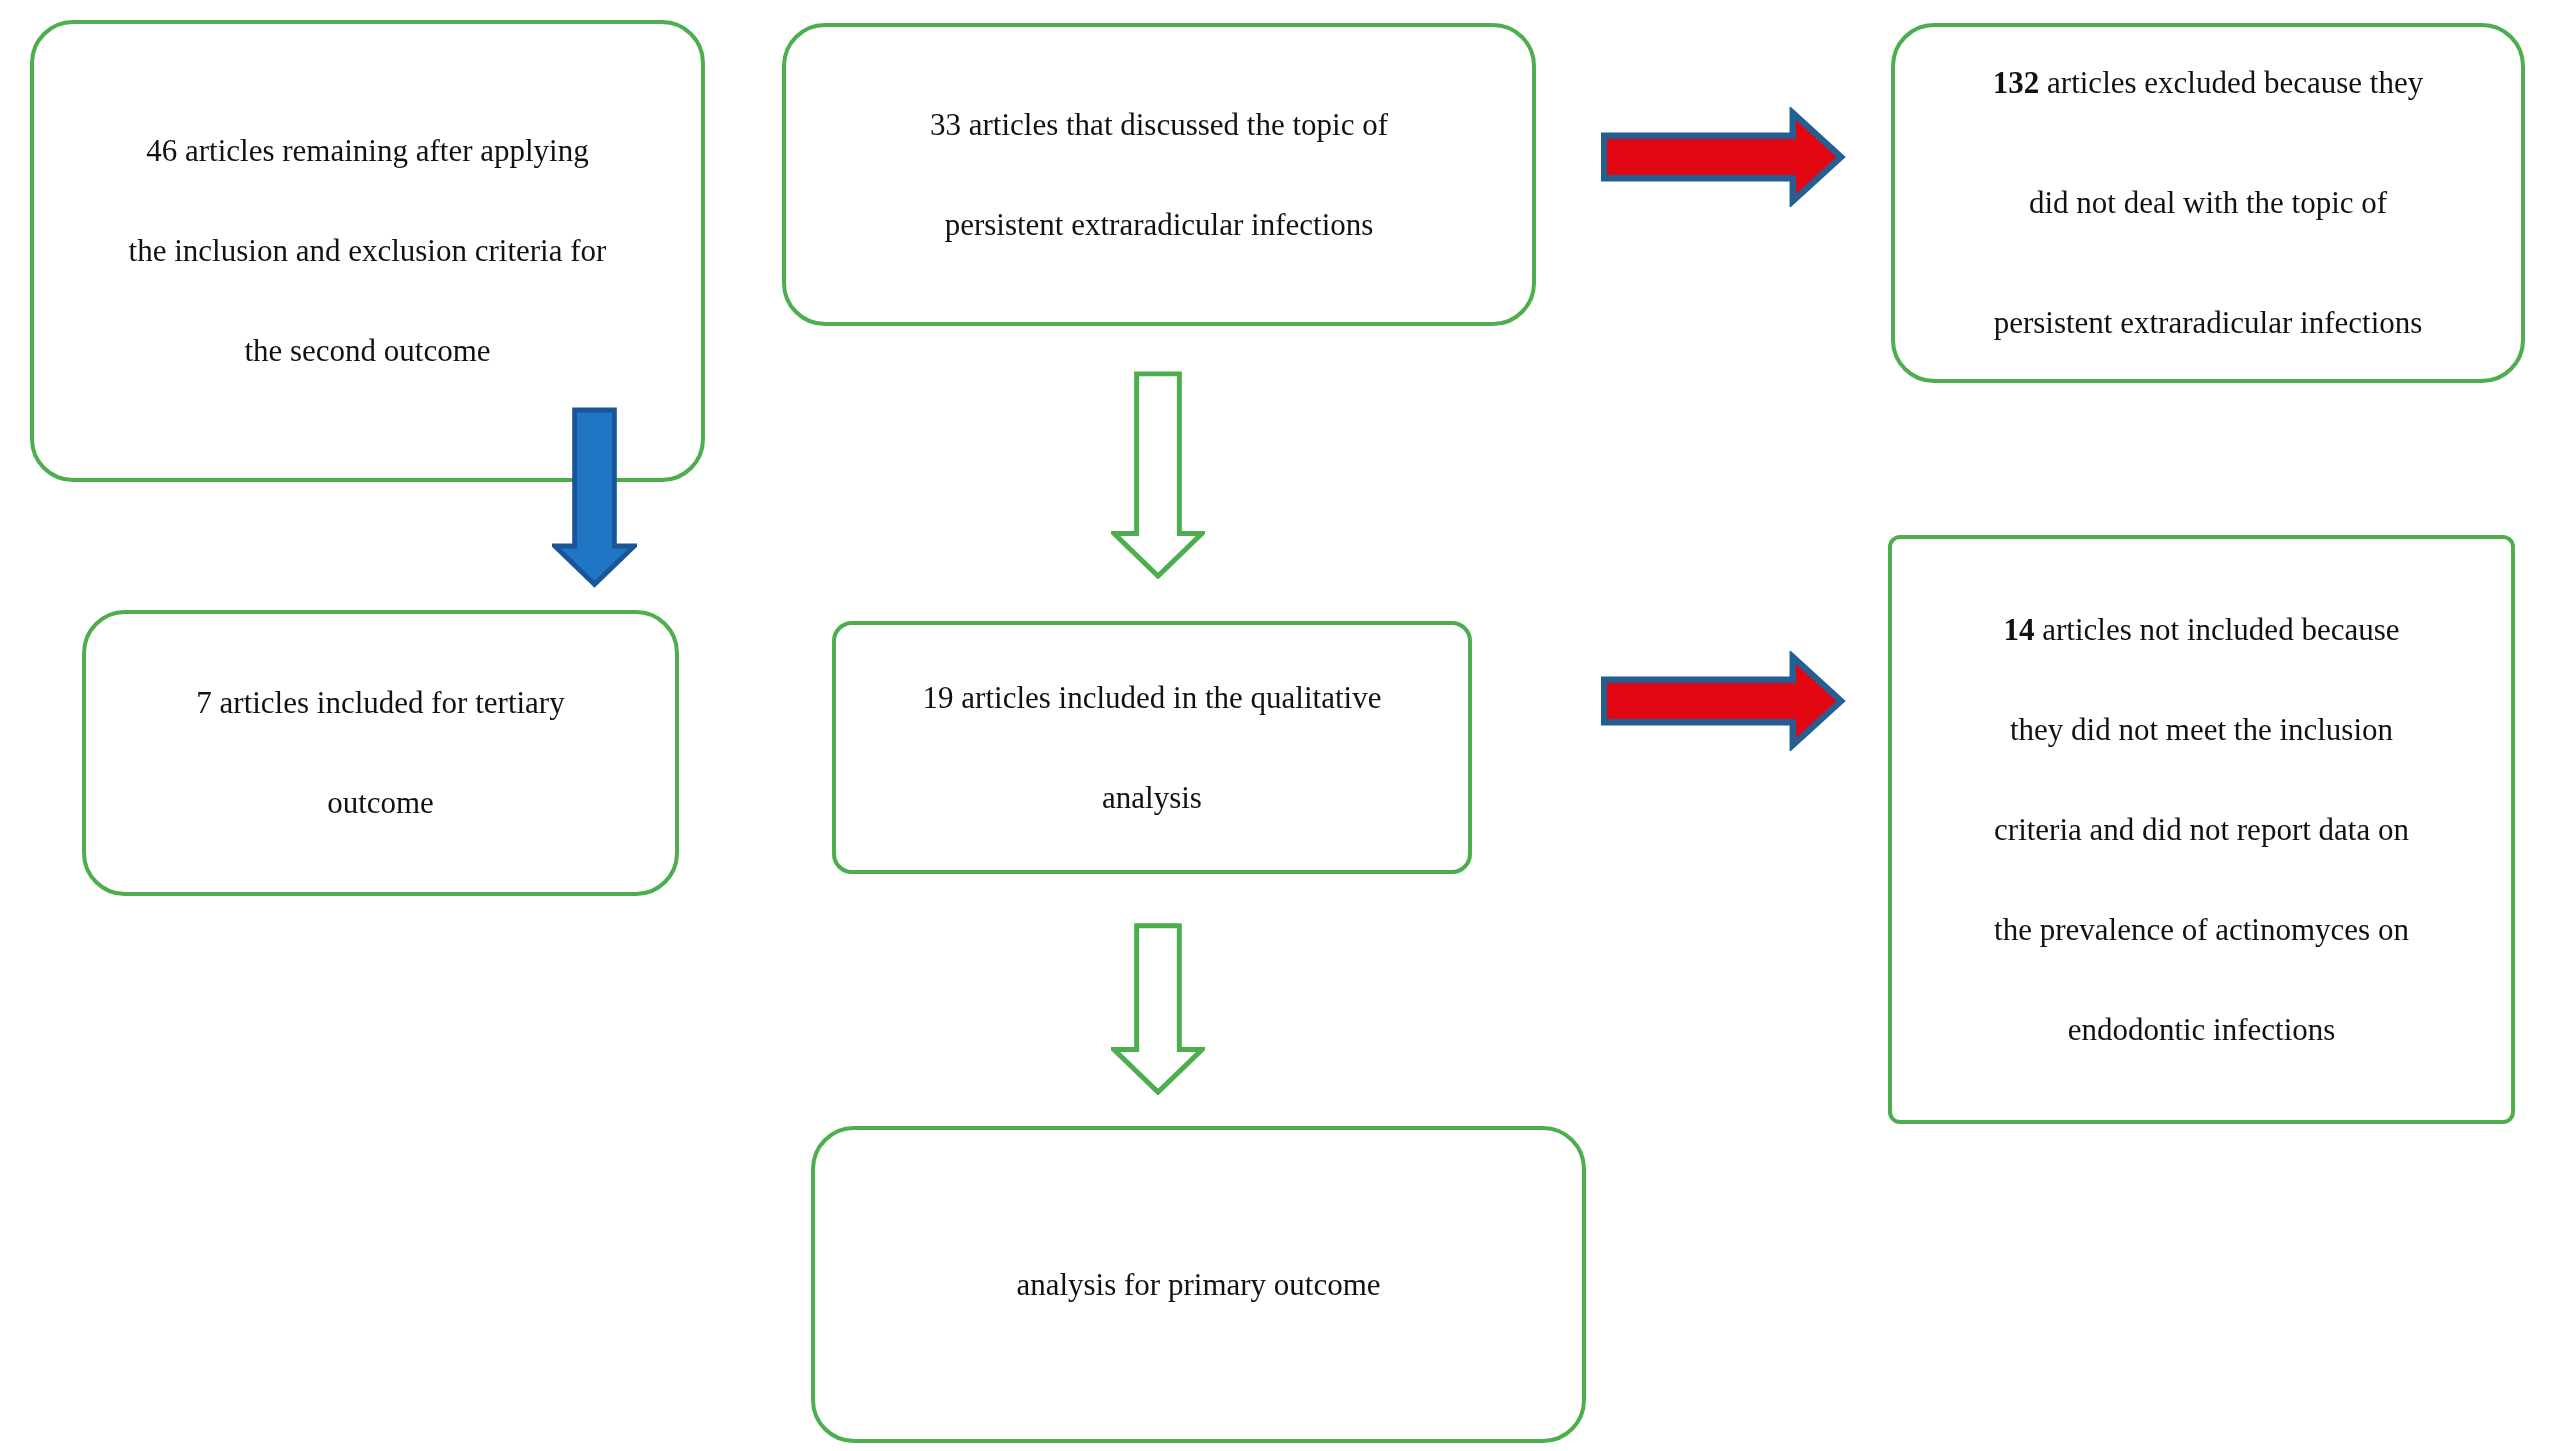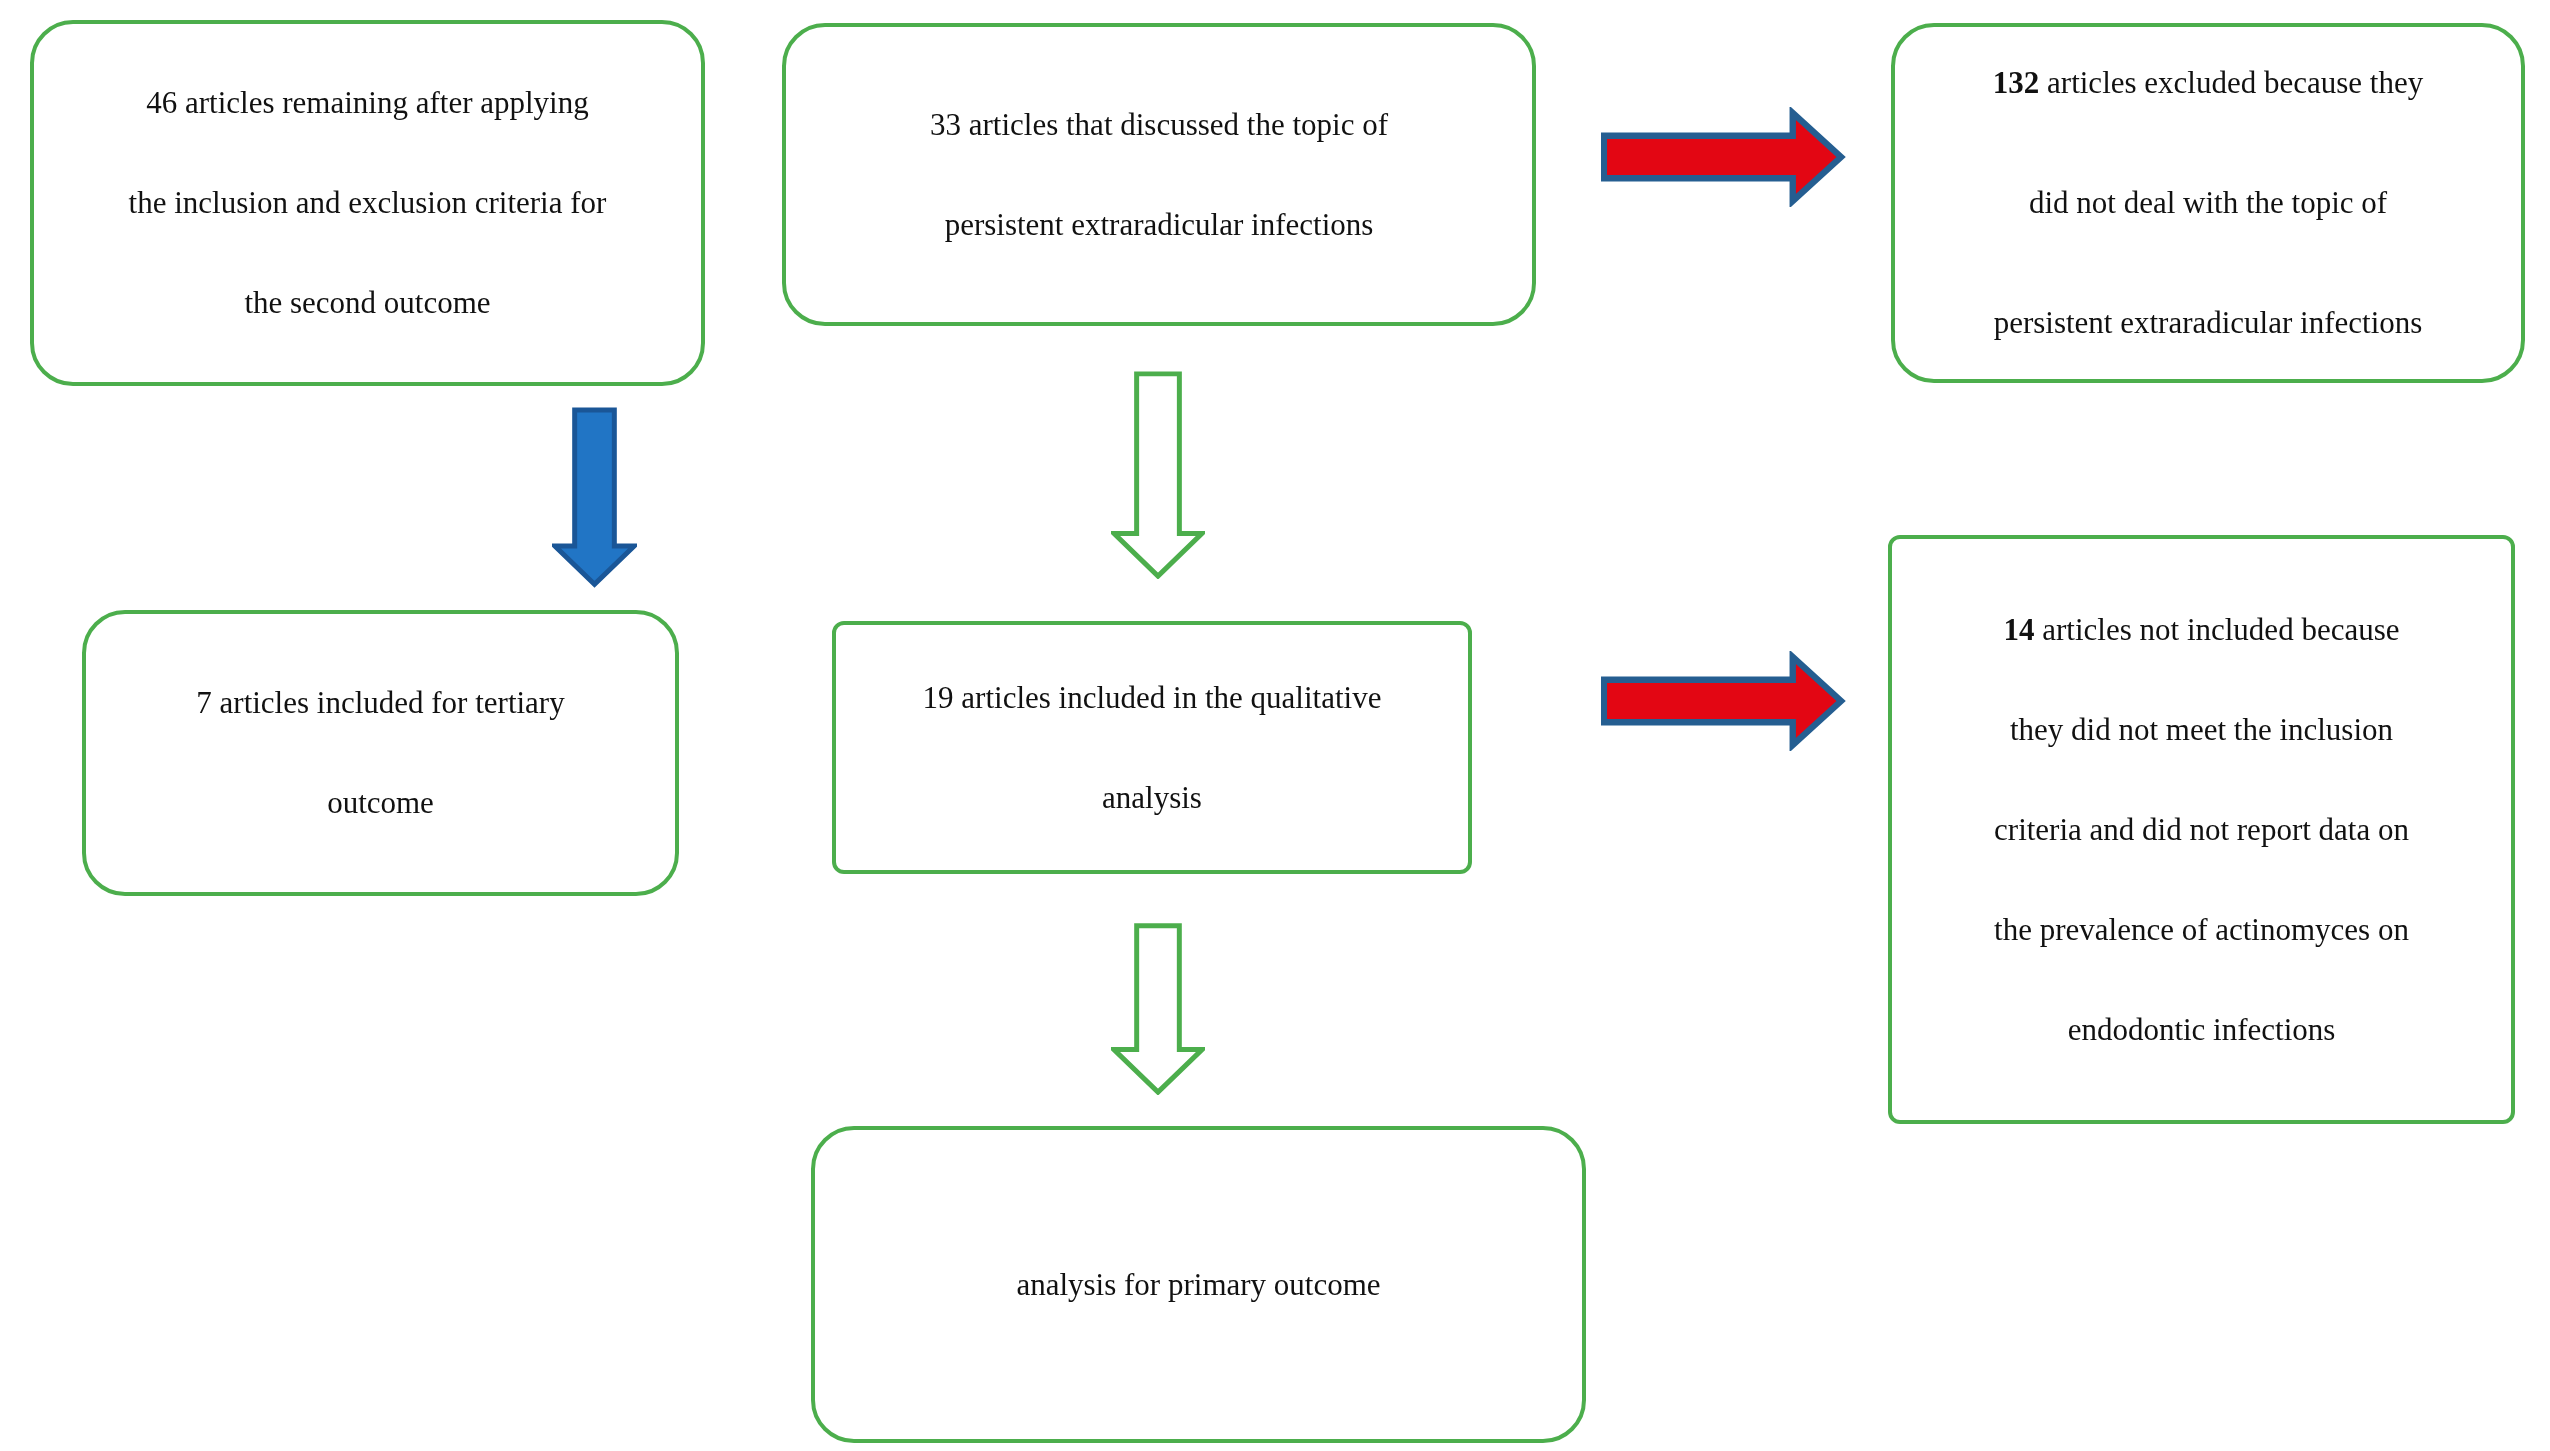--- a/index.html
+++ b/index.html
@@ -43,21 +43,21 @@
   .arrow { position: absolute; }
   .red-arrow polygon { fill: var(--red-fill); stroke: var(--red-border); stroke-width: 9; stroke-linejoin: miter; }
   .blue-arrow polygon { fill: var(--blue-fill); stroke: var(--blue-border); stroke-width: 7; stroke-linejoin: miter; }
   .green-arrow polygon { fill: var(--background); stroke: var(--green); stroke-width: 7; stroke-linejoin: miter; }
 </style>
 </head>
 <body>
 
 <div class="canvas">
 
-  <div class="box" style="left:30px; top:20px; width:675px; height:366px;">
+  <div class="box" style="left:30px; top:20px; width:675px; height:462px;">
     <p class="line">46 articles remaining after applying</p>
     <p class="line">the inclusion and exclusion criteria for</p>
     <p class="line">the second outcome</p>
   </div>
 
   <div class="box" style="left:782px; top:23px; width:754px; height:303px;text-align:center;">
     <p class="line">33 articles that discussed the topic of</p>
     <p class="line">persistent extraradicular infections</p>
   </div>
 
@@ -77,21 +77,21 @@
 
   <svg class="arrow green-arrow" style="left:1111px; top:371px;" width="94" height="208" viewBox="0 0 132 292">
     <polygon points="36,4 96,4 96,228 128,228 66,288 4,228 36,228"></polygon>
   </svg>
 
   <div class="box" style="left:82px; top:610px; width:597px; height:286px;">
     <p class="line">7 articles included for tertiary</p>
     <p class="line">outcome</p>
   </div>
 
-  <div class="box" style="left:832px; top:621px; width:640px; height:253px; border-radius:12px;">
+  <div class="box" style="left:832px; top:621px; width:640px; height:253px; border-radius:20px;">
     <p class="line">19 articles included in the qualitative</p>
     <p class="line">analysis</p>
   </div>
 
   <svg class="arrow red-arrow" style="left:1601px; top:651px;" width="245" height="100" viewBox="0 0 345 140">
     <polygon points="4,40 270,40 270,8 338,70 270,132 270,100 4,100"></polygon>
   </svg>
 
   <div class="box" style="left:1888px; top:535px; width:627px; height:589px; border-radius:12px;">
     <p class="line"><b>14</b><span> articles not included because</span></p>

